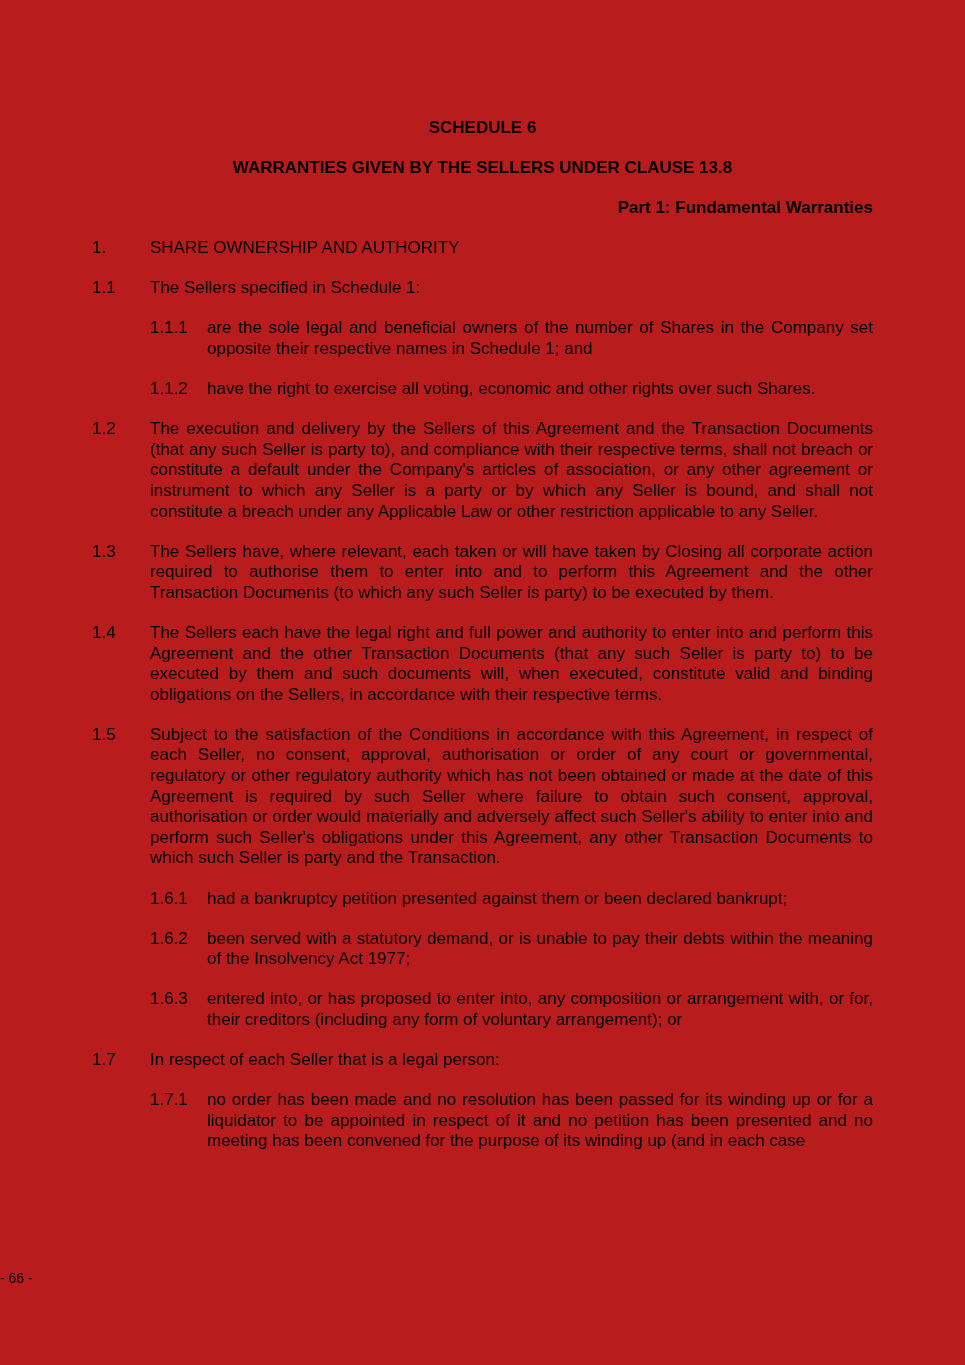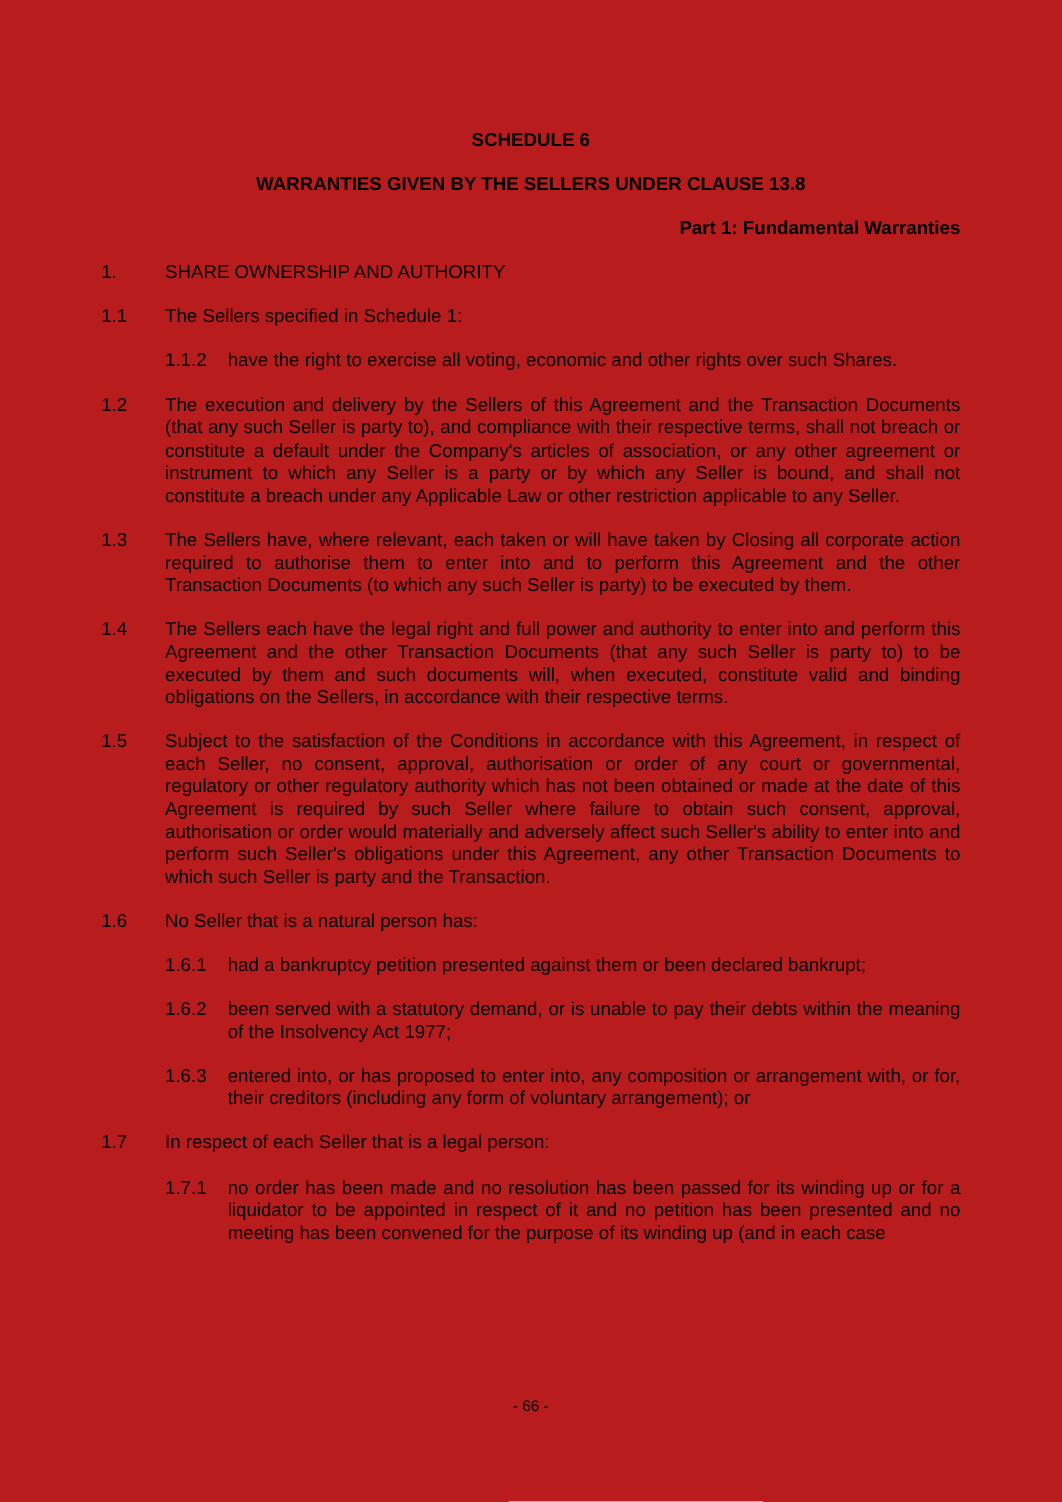--- a/index.html
+++ b/index.html
@@ -51,21 +51,21 @@
   }
   .heading-row .txt {
     font-weight: normal;
     text-align: left;
   }
   .footer {
     position: absolute;
     left: 0;
     right: 0;
     top: 1270px;
-    text-align: center;
+    text-align: left;
     font-size: 14px;
     line-height: 17px;
   }
 </style>
 </head>
 <body>
 
 <div class="page">
   <div class="content">
 
@@ -76,20 +76,24 @@
     <div class="clause lvl1 heading-row">
       <span class="num">1.</span>
       <span class="txt">SHARE OWNERSHIP AND AUTHORITY</span>
     </div>
 
     <div class="clause lvl1">
       <span class="num">1.1</span>
       <span class="txt">The Sellers specified in Schedule 1:</span>
     </div>
 
+    <div class="clause lvl2">
+      <span class="num">1.1.1</span>
+      <span class="txt">are the sole legal and beneficial owners of the number of Shares in the Company set opposite their respective names in Schedule 1; and</span>
+    </div>
 
     <div class="clause lvl2">
       <span class="num">1.1.2</span>
       <span class="txt">have the right to exercise all voting, economic and other rights over such Shares.</span>
     </div>
 
     <div class="clause lvl1">
       <span class="num">1.2</span>
       <span class="txt">The execution and delivery by the Sellers of this Agreement and the Transaction Documents (that any such Seller is party to), and compliance with their respective terms, shall not breach or constitute a default under the Company's articles of association, or any other agreement or instrument to which any Seller is a party or by which any Seller is bound, and shall not constitute a breach under any Applicable Law or other restriction applicable to any Seller.</span>
     </div>
@@ -102,24 +106,20 @@
     <div class="clause lvl1">
       <span class="num">1.4</span>
       <span class="txt">The Sellers each have the legal right and full power and authority to enter into and perform this Agreement and the other Transaction Documents (that any such Seller is party to) to be executed by them and such documents will, when executed, constitute valid and binding obligations on the Sellers, in accordance with their respective terms.</span>
     </div>
 
     <div class="clause lvl1">
       <span class="num">1.5</span>
       <span class="txt">Subject to the satisfaction of the Conditions in accordance with this Agreement, in respect of each Seller, no consent, approval, authorisation or order of any court or governmental, regulatory or other regulatory authority which has not been obtained or made at the date of this Agreement is required by such Seller where failure to obtain such consent, approval, authorisation or order would materially and adversely affect such Seller's ability to enter into and perform such Seller's obligations under this Agreement, any other Transaction Documents to which such Seller is party and the Transaction.</span>
     </div>
 
-    <div class="clause lvl1">
-      <span class="num">1.6</span>
-      <span class="txt">No Seller that is a natural person has:</span>
-    </div>
 
     <div class="clause lvl2">
       <span class="num">1.6.1</span>
       <span class="txt">had a bankruptcy petition presented against them or been declared bankrupt;</span>
     </div>
 
     <div class="clause lvl2">
       <span class="num">1.6.2</span>
       <span class="txt">been served with a statutory demand, or is unable to pay their debts within the meaning of the Insolvency Act 1977;</span>
     </div>

